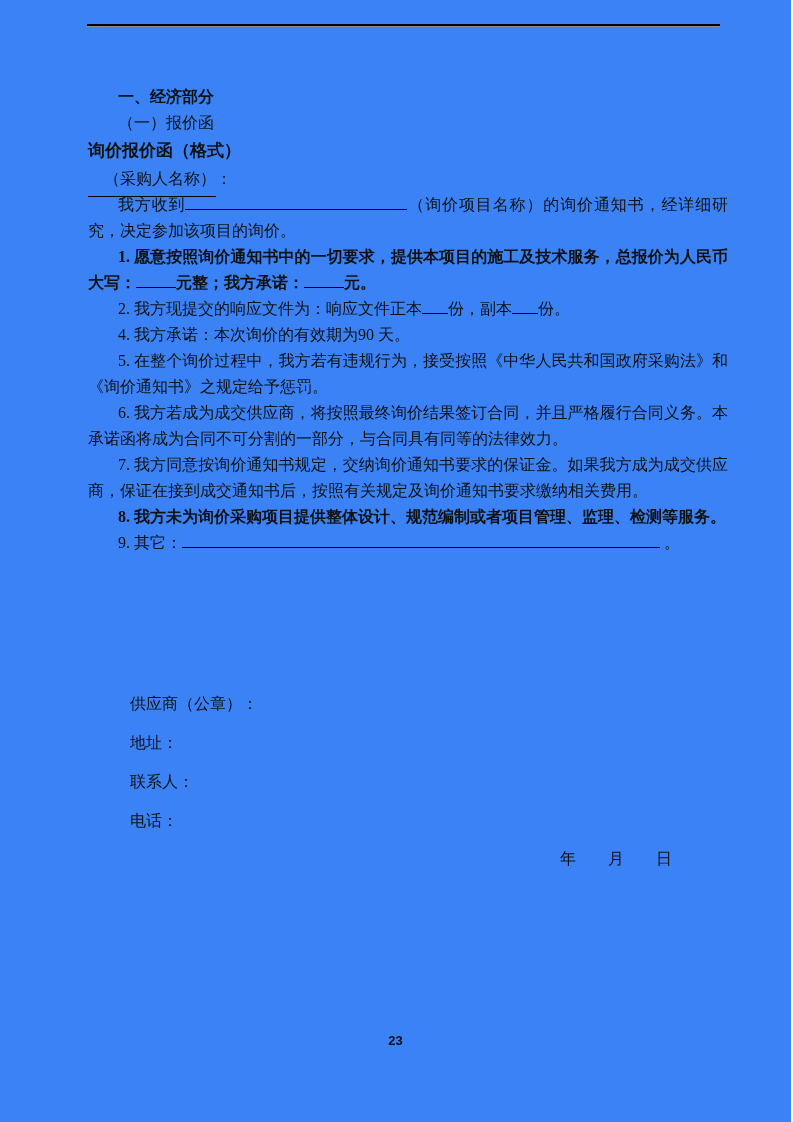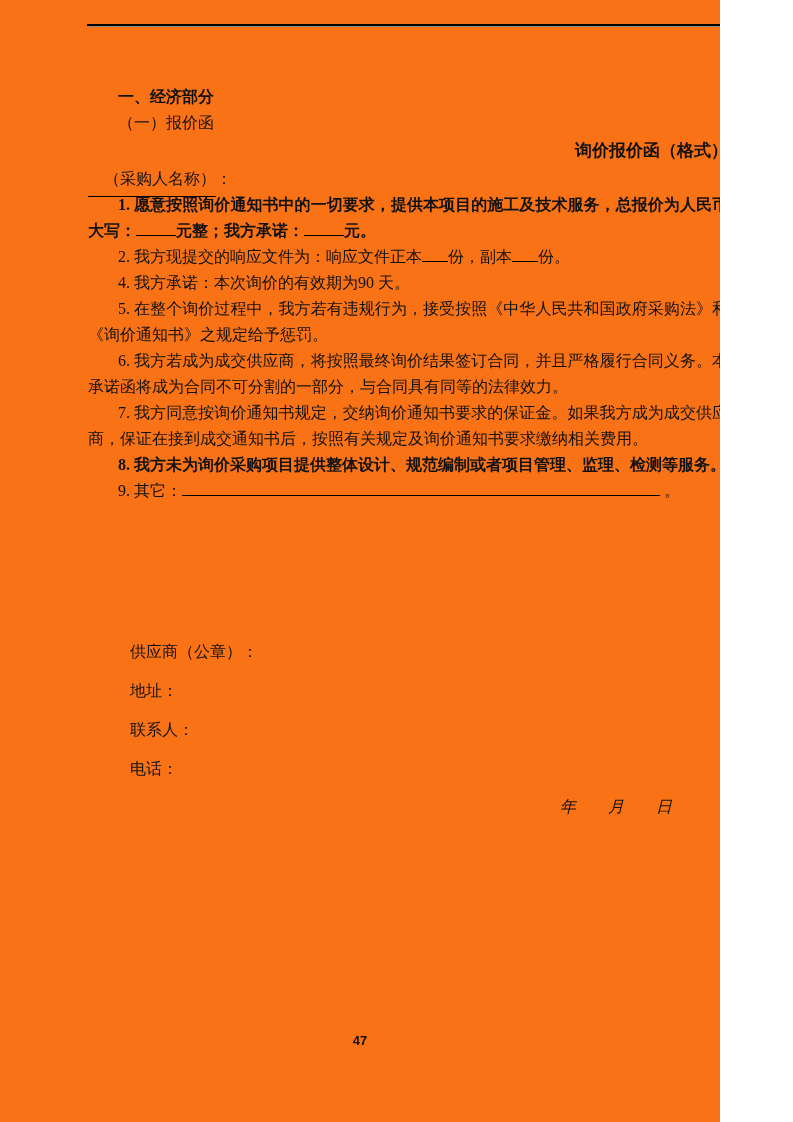--- a/index.html
+++ b/index.html
@@ -2,23 +2,23 @@
 <html><head>
 <meta charset="utf-8">
 <style>
   html, body {
     margin: 0;
     padding: 0;
     background: #ffffff;
   }
   .page {
     position: relative;
-    width: 720px;
+    width: 791px;
     height: 1122px;
-    background: #f97316;
+    background: #3b82f6;
     font-family: "Liberation Serif", "DejaVu Serif", serif;
     color: #111111;
     overflow: hidden;
   }
   .header-rule {
     position: absolute;
     left: 87px;
     top: 24px;
     width: 633px;
     height: 2px;
@@ -35,21 +35,21 @@
     line-height: 26px;
     text-align: justify;
   }
   .content p { margin: 0; }
   .indent { text-indent: 30px; }
   .bold { font-weight: bold; }
   .doc-title {
     margin: 2px 0 0 0;
     font-size: 17px;
     font-weight: bold;
-    text-align: right;
+    text-align: left;
     line-height: 30px;
     text-indent: 0;
   }
   .para { text-indent: 30px; }
   .para.noindent { text-indent: 0; }
   .u-text {
     border-bottom: 1px solid #000000;
     padding-bottom: 9px;
   }
   .blank {
@@ -58,21 +58,20 @@
     border-bottom: 1px solid #000000;
     vertical-align: baseline;
   }
   .sig-spacer { height: 122px; }
   .sig-block { line-height: 27px; }
   .sig-block p { margin: 12px; text-indent: 30px; }
   .date-line {
     margin-top: 22px;
     padding-left: 472px;
     text-indent: 0;
-    font-style: italic;
   }
   .footer-pagenum {
     position: absolute;
     left: 0;
     right: 0;
     top: 1033px;
     text-align: center;
     font-size: 13px;
     font-weight: bold;
     font-family: "Liberation Sans", "DejaVu Sans", sans-serif;
@@ -89,20 +88,21 @@
   <div class="content">
 
     <p class="bold indent">一、经济部分</p>
 
     <p class="indent">（一）报价函</p>
 
     <p class="doc-title">询价报价函（格式）</p>
 
     <div id="paragraphs">
         <p class="para noindent"><span class="u-text">　（采购人名称）</span><span>：</span></p>
+        <p class="para"><span>我方收到</span><span class="blank" style="width: 222px;"></span><span>（询价项目名称）的询价通知书，经详细研究，决定参加该项目的询价。</span></p>
         <p class="para bold"><span>1. 愿意按照询价通知书中的一切要求，提供本项目的施工及技术服务，总报价为人民币大写：</span><span class="blank" style="width: 40px;"></span><span>元整；我方承诺：</span><span class="blank" style="width: 40px;"></span><span>元。</span></p>
         <p class="para"><span>2. 我方现提交的响应文件为：响应文件正本</span><span class="blank" style="width: 26px;"></span><span>份，副本</span><span class="blank" style="width: 26px;"></span><span>份。</span></p>
         <p class="para"><span>4. 我方承诺：本次询价的有效期为90 天。</span></p>
         <p class="para"><span>5. 在整个询价过程中，我方若有违规行为，接受按照《中华人民共和国政府采购法》和《询价通知书》之规定给予惩罚。</span></p>
         <p class="para"><span>6. 我方若成为成交供应商，将按照最终询价结果签订合同，并且严格履行合同义务。本承诺函将成为合同不可分割的一部分，与合同具有同等的法律效力。</span></p>
         <p class="para"><span>7. 我方同意按询价通知书规定，交纳询价通知书要求的保证金。如果我方成为成交供应商，保证在接到成交通知书后，按照有关规定及询价通知书要求缴纳相关费用。</span></p>
         <p class="para bold"><span>8. 我方未为询价采购项目提供整体设计、规范编制或者项目管理、监理、检测等服务。</span></p>
         <p class="para"><span>9. 其它：</span><span class="blank" style="width: 478px;"></span><span> 。</span></p>
       </div>
 
@@ -112,15 +112,15 @@
       <p>供应商（公章）：</p>
       <p>地址：</p>
       <p>联系人：</p>
       <p>电话：</p>
     </div>
 
     <p class="date-line">年　　月　　日</p>
 
   </div>
 
-  <div class="footer-pagenum">47</div>
+  <div class="footer-pagenum">23</div>
 
 </div>
 
 </body></html>

